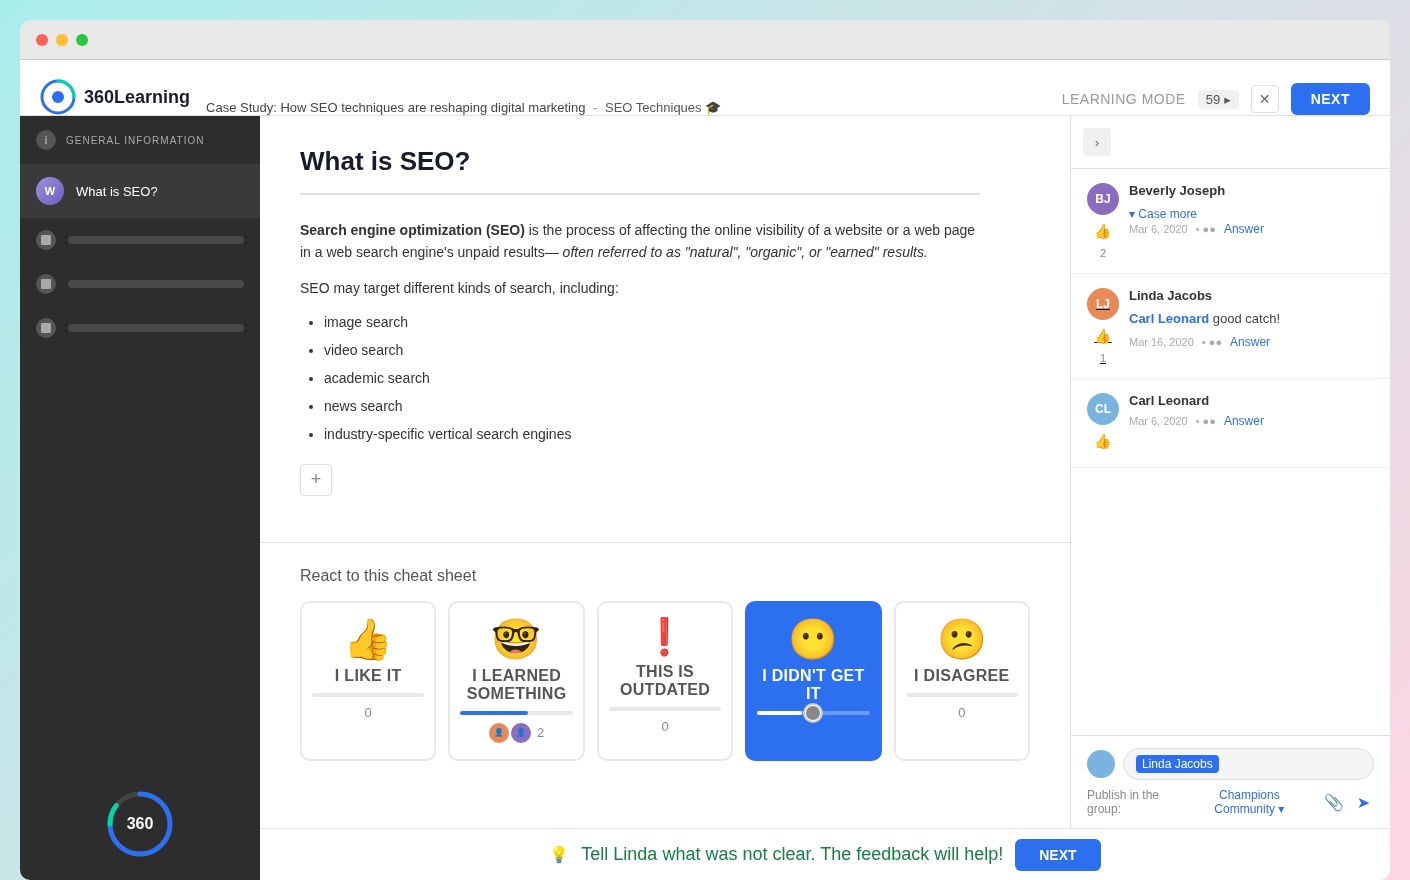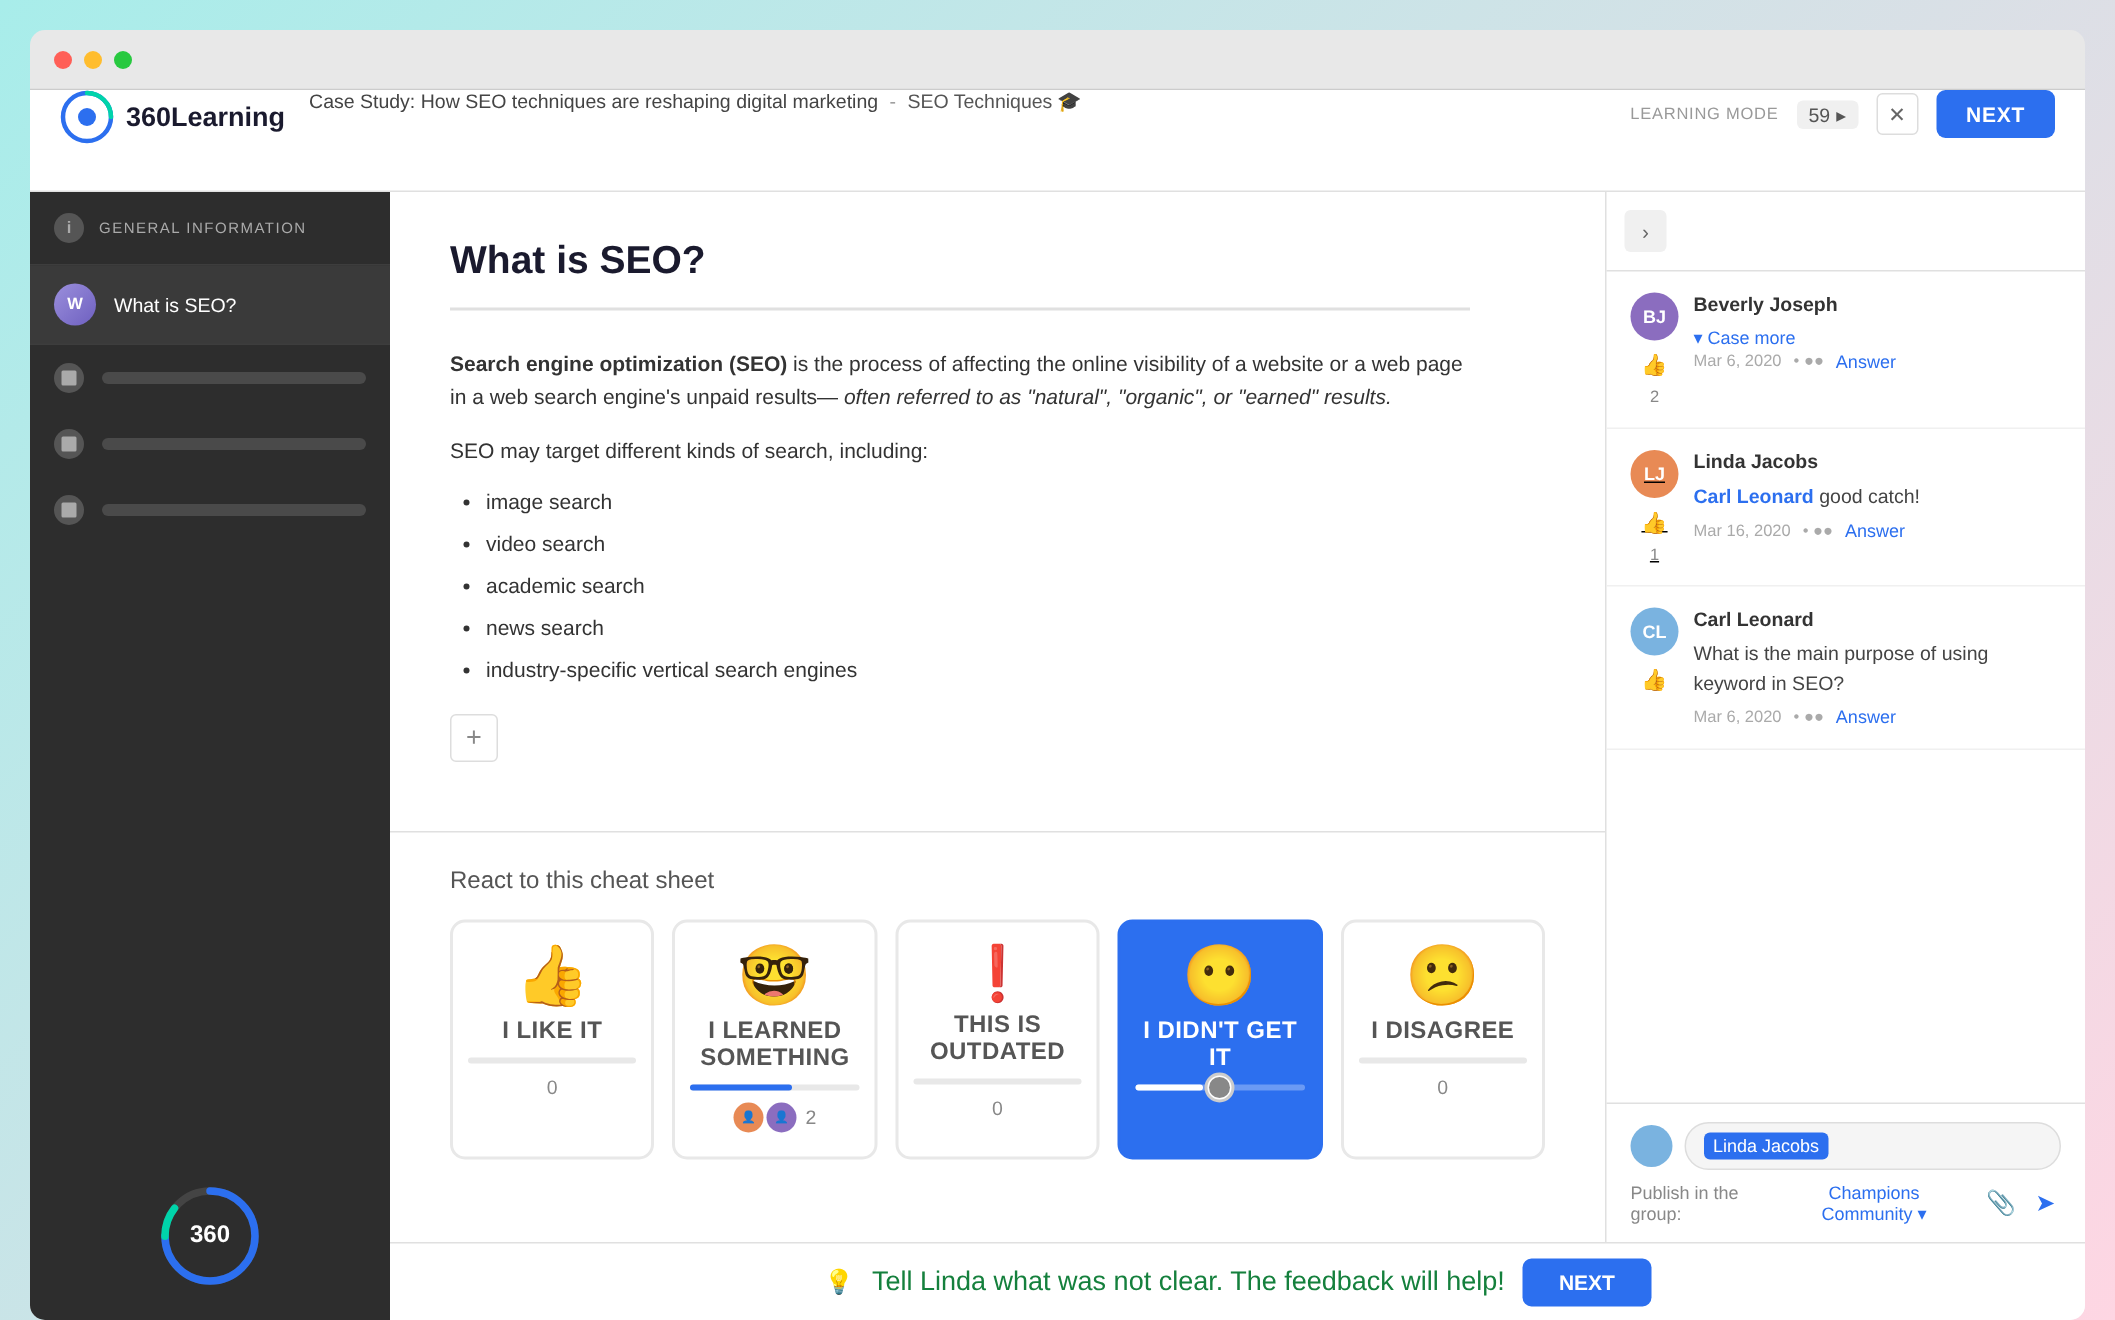--- a/index.html
+++ b/index.html
@@ -35,23 +35,23 @@
       display: flex;
       flex-direction: column;
       height: 820px;
       border-radius: 0 0 10px 10px;
       overflow: hidden;
     }
 
     
     .top-header {
       background: white;
-      height: 68px;
-      display: flex;
-      align-items: flex-start;
+      height: 56px;
+      display: flex;
+      align-items: flex-end;
       padding: 0 20px;
       gap: 16px;
       border-bottom: 1px solid #e0e0e0;
       flex-shrink: 0;
     }
     .logo-wrapper {
       display: flex;
       align-items: center;
       gap: 8px;
     }
@@ -70,21 +70,21 @@
       flex: 1;
     }
     .course-title .separator { color: #999; margin: 0 4px; }
     .course-link { color: #555; font-size: 13px; }
     .header-right {
       display: flex;
       align-items: center;
       gap: 12px;
     }
     .learning-mode-label {
-      font-size: 11px;
+      font-size: 14px;
       color: #999;
       letter-spacing: 0.5px;
       text-transform: uppercase;
     }
     .counter-badge {
       background: #f0f0f0;
       border-radius: 4px;
       padding: 2px 8px;
       font-size: 13px;
       color: #555;
@@ -810,21 +810,20 @@
             <div class="comment-item">
               <div style="display:flex; gap:10px;">
                 <div style="display:flex; flex-direction:column; align-items:center; gap:4px;">
                   <div class="commenter-avatar av-cl">CL</div>
                   <button class="like-btn">👍</button>
                 </div>
                 <div style="flex:1;">
                   <div class="comment-header">
                     <span class="commenter-name">Carl Leonard</span>
                   </div>
-                  <div class="comment-body">What is the main purpose of using keyword in SEO?</div>
                   <div class="comment-meta">
                     <span class="comment-date">Mar 6, 2020</span>
                     <span class="comment-dots">• ●●</span>
                     <span class="answer-link">Answer</span>
                   </div>
                 </div>
               </div>
             </div>
           </div>
 

